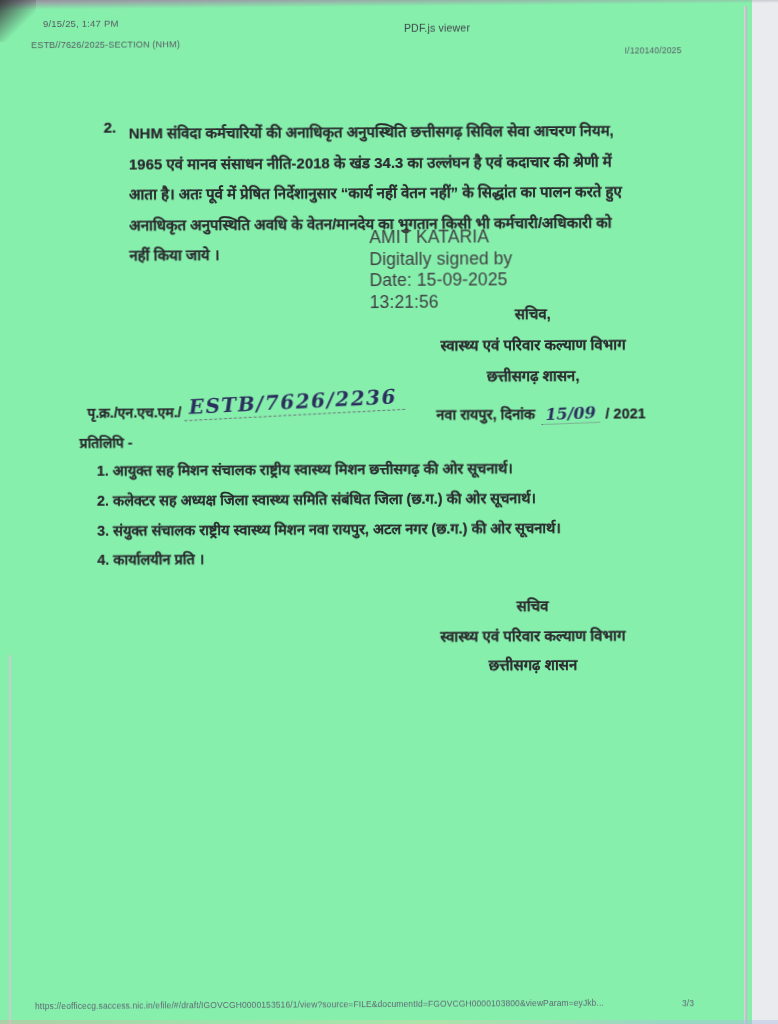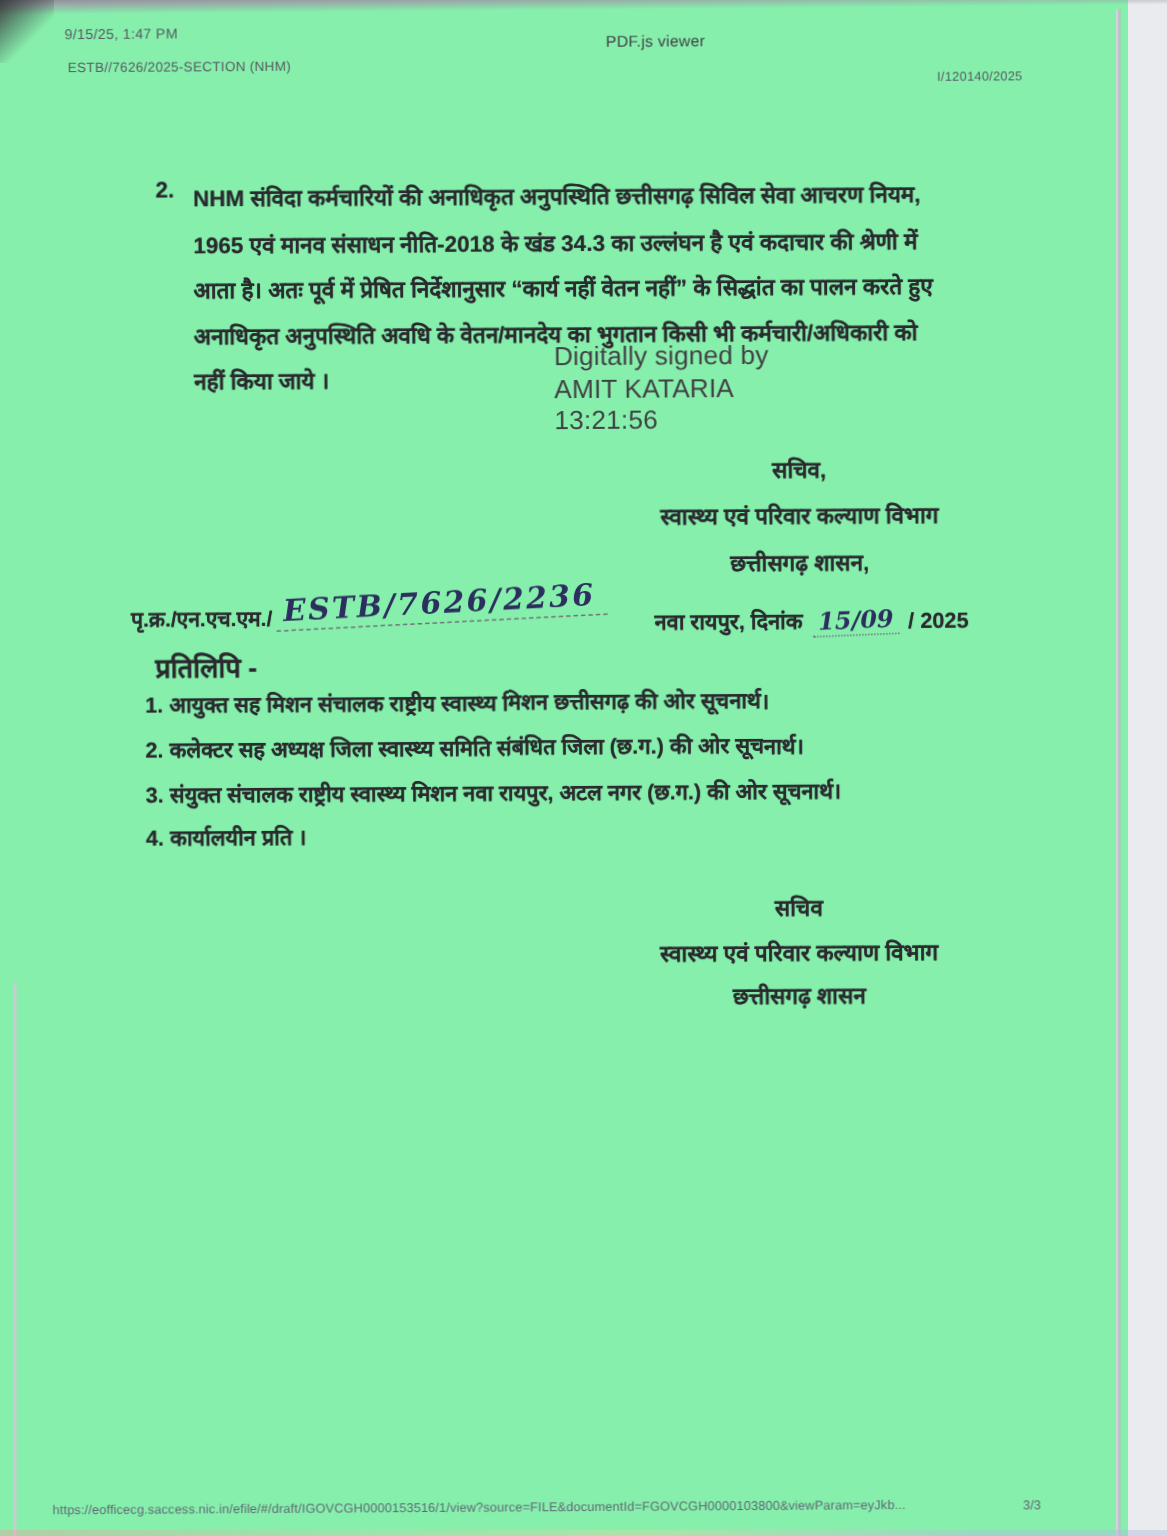--- a/index.html
+++ b/index.html
@@ -18,21 +18,21 @@
   .left-edge-line{position:absolute;top:655px;left:9px;width:2px;height:369px;background:#c9cdd2;}
   .bottom-smear{position:absolute;left:0;bottom:0;width:100%;height:4px;opacity:.45;
                 background:linear-gradient(to right,#e0a9a0,#b7d6ae 30%,#dcd6a3 55%,#aebde0 85%);}
 
   
   .scan-content{position:absolute;inset:0;transform:rotate(-0.35deg);transform-origin:center;
                 filter:blur(0.3px);color:#2a2a2e;}
 
   .hdr{position:absolute;font-size:9.5px;color:#565a61;letter-spacing:.2px;white-space:nowrap;}
   .hdr-ts{left:46px;top:16px;}
-  .hdr-subj{left:48px;top:38px;font-size:9px;}
+  .hdr-subj{left:34px;top:38px;font-size:9px;}
   .hdr-title{left:340px;top:22px;width:200px;text-align:center;font-size:10.5px;color:#3f4247;}
   .hdr-fileno{left:600px;top:47px;width:112px;text-align:center;font-size:8.5px;}
 
   .dev{font-weight:600;text-shadow:0 0 .5px rgba(40,40,46,.6);}
   .para-num{position:absolute;left:106px;top:117px;font-size:15px;}
   .para{position:absolute;left:131px;top:117px;width:575px;font-size:15px;line-height:30.5px;white-space:nowrap;}
   .para>div{height:30.5px;overflow:visible;}
 
   .digsig{position:absolute;left:371px;top:227px;font-size:17.5px;line-height:21.5px;
           color:#414144;font-weight:500;letter-spacing:.1px;}
@@ -43,21 +43,21 @@
               font-size:15px;line-height:29.5px;white-space:nowrap;}
 
   .ref-row{position:absolute;left:88px;top:394px;font-size:14px;display:flex;align-items:flex-end;white-space:nowrap;}
   .hw{font-family:"DejaVu Serif",serif;font-style:italic;color:#2c2f5e;text-shadow:none;font-weight:600;}
   .hw-ref{font-size:20px;margin-left:3px;padding:0 8px 1px 5px;border-bottom:1.5px dashed #70747a;
           transform:rotate(-2.6deg);transform-origin:left bottom;letter-spacing:1.5px;display:inline-block;}
   .place-date{position:absolute;left:437px;top:404px;font-size:14.5px;white-space:nowrap;}
   .hw-date{font-size:16px;border-bottom:1.5px dotted #70747a;padding:0 4px;margin:0 2px;
            transform:rotate(-2deg);display:inline-block;}
 
-  .copy-head{position:absolute;left:104px;top:431px;font-size:18px;}
+  .copy-head{position:absolute;left:80px;top:431px;font-size:14px;}
   .copy-list{position:absolute;left:97px;top:455px;font-size:14.5px;line-height:29.8px;white-space:nowrap;}
 
   .footer-url{position:absolute;left:32px;top:999px;font-size:8.5px;color:#606875;letter-spacing:.1px;white-space:nowrap;}
   .footer-page{position:absolute;left:655px;top:1000px;width:60px;text-align:center;font-size:8.5px;color:#606875;}
 </style>
 </head>
 <body>
 
 <div class="screen">
 
@@ -78,40 +78,41 @@
     <div class="para-num dev">2.</div>
     <div class="para dev">
       <div>NHM संविदा कर्मचारियों की अनाधिकृत अनुपस्थिति छत्तीसगढ़ सिविल सेवा आचरण नियम,</div>
       <div>1965 एवं मानव संसाधन नीति-2018 के खंड 34.3 का उल्लंघन है एवं कदाचार की श्रेणी में</div>
       <div>आता है। अतः पूर्व में प्रेषित निर्देशानुसार “कार्य नहीं वेतन नहीं” के सिद्धांत का पालन करते हुए</div>
       <div>अनाधिकृत अनुपस्थिति अवधि के वेतन/मानदेय का भुगतान किसी भी कर्मचारी/अधिकारी को</div>
       <div>नहीं किया जाये ।</div>
     </div>
 
     <div class="digsig">
+      <div>AMIT KATARIA</div>
       <div>Digitally signed by</div>
-      <div>AMIT KATARIA</div>
+      <div>Date: 15-09-2025</div>
       <div>13:21:56</div>
     </div>
 
     <div class="sig-top dev">
       <div>सचिव,</div>
       <div>स्वास्थ्य एवं परिवार कल्याण विभाग</div>
       <div>छत्तीसगढ़ शासन,</div>
     </div>
 
     <div class="ref-row">
       <span class="dev">पृ.क्र./एन.एच.एम./</span>
       <span class="hw hw-ref">ESTB/7626/2236</span>
     </div>
 
     <div class="place-date dev">
       <span>नवा रायपुर, दिनांक</span>
       <span class="hw hw-date">15/09</span>
-      <span>/ 2025</span>
+      <span>/ 2021</span>
     </div>
 
     <div class="copy-head dev">प्रतिलिपि -</div>
     <div class="copy-list dev">
       <div>1. आयुक्त सह मिशन संचालक राष्ट्रीय स्वास्थ्य मिशन छत्तीसगढ़ की ओर सूचनार्थ।</div>
       <div>2. कलेक्टर सह अध्यक्ष जिला स्वास्थ्य समिति संबंधित जिला (छ.ग.) की ओर सूचनार्थ।</div>
       <div>3. संयुक्त संचालक राष्ट्रीय स्वास्थ्य मिशन नवा रायपुर, अटल नगर (छ.ग.) की ओर सूचनार्थ।</div>
       <div>4. कार्यालयीन प्रति ।</div>
     </div>
 

